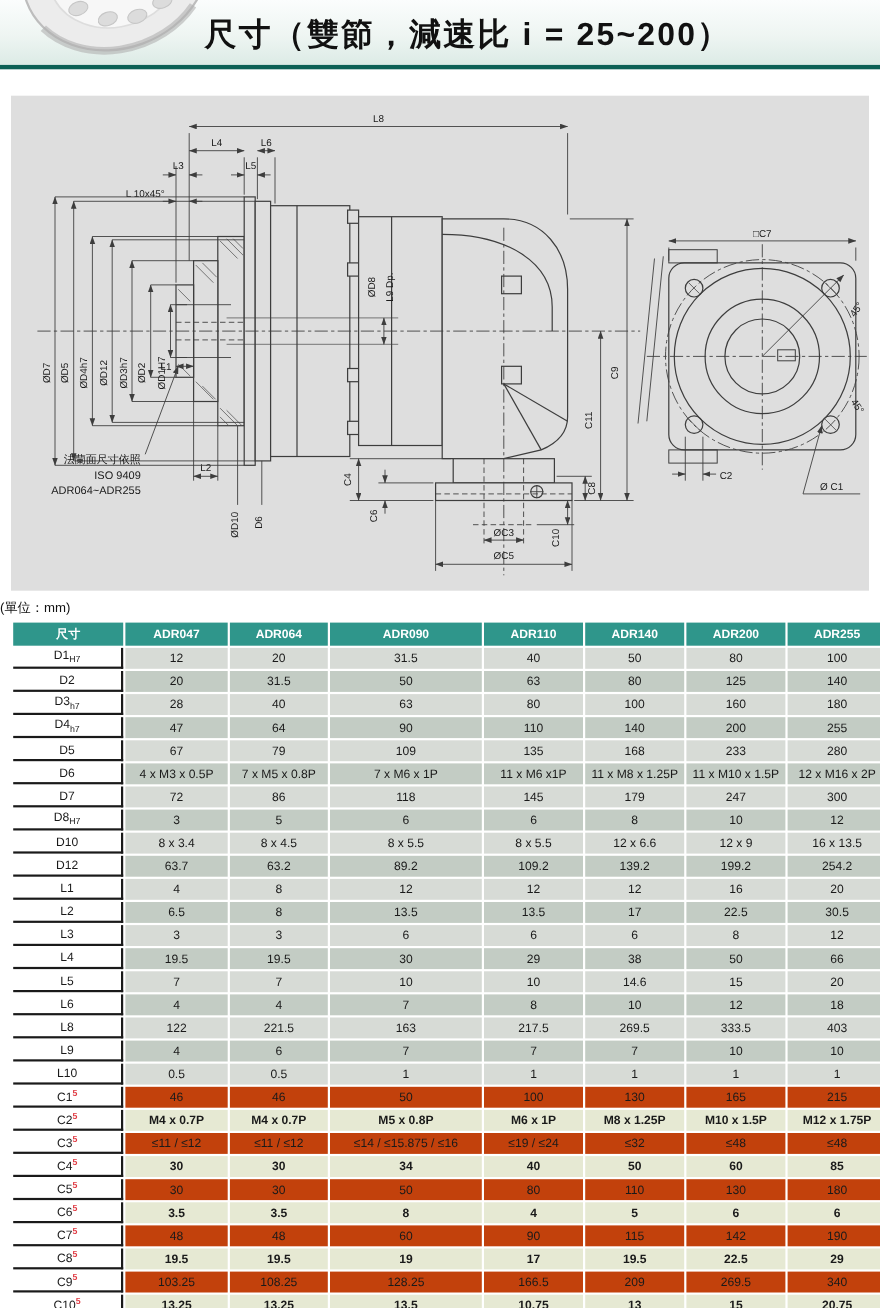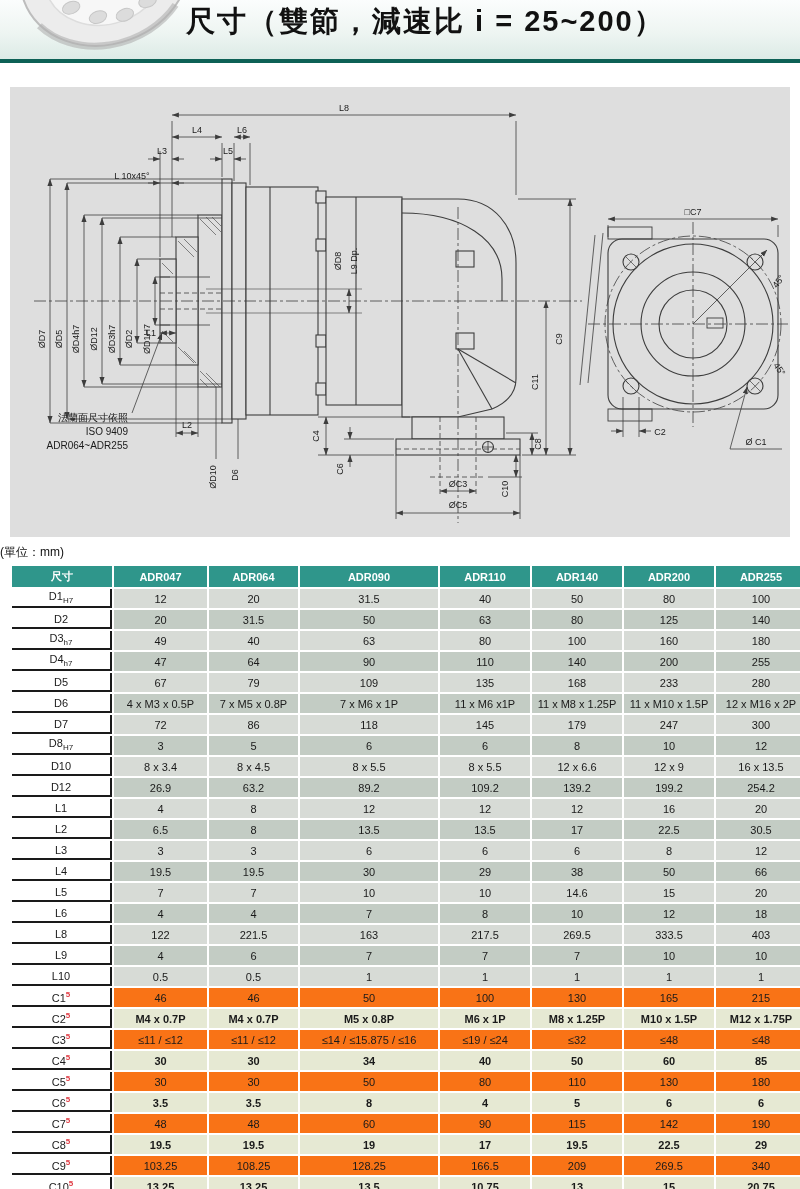--- a/index.html
+++ b/index.html
@@ -1,38 +1,38 @@
 <!DOCTYPE html>
 <html><head>
 <meta charset="utf-8">
 <style>
   html,body{margin:0;padding:0;background:#fff;}
   body{width:800px;height:1189px;overflow:hidden;font-family:"Liberation Sans","DejaVu Sans",sans-serif;position:relative;}
   
   .page-header{position:relative;height:59px;border-bottom:4px solid #0d6156;
     background:linear-gradient(180deg,#fbfdfd 0%,#eef5f2 55%,#dcebe6 100%);overflow:hidden;}
-  .page-title{position:absolute;left:186px;top:2px;font-size:29px;font-weight:800;
+  .page-title{position:absolute;left:186px;top:12px;font-size:29px;font-weight:800;
     letter-spacing:2px;color:#111;white-space:nowrap;}
   .photo{position:absolute;left:0;top:0;}
   
   .gap{height:24px;}
   .drawing-panel{margin:0 10px;width:780px;height:450px;background:#dedede;}
   svg text{font-family:"Liberation Sans","DejaVu Sans",sans-serif;}
   .dl{font-size:9px;fill:#1a1a1a;text-anchor:middle;}
   .dn{font-size:10px;fill:#1a1a1a;}
   
   .unit-note{width:790px;text-align:left;font-size:12px;color:#111;padding:7px 10px 3px 0;box-sizing:border-box;}
   table.dims{width:780px;margin:0 10px;border-collapse:separate;border-spacing:2px;table-layout:fixed;}
   table.dims th{background:#2f968b;color:#fff;font-size:11px;font-weight:bold;height:21px;padding:0;white-space:nowrap;overflow:hidden;}
   table.dims td{font-size:11px;color:#1a1a1a;text-align:center;height:17px;padding:0 1px;white-space:nowrap;overflow:hidden;}
   td.lab{background:#fff;border-bottom:2px solid #1a1a1a;border-right:2px solid #1a1a1a;font-size:12px;margin-top:40px;}
   td.lab sub{font-size:8px;}
   td.lab sup.r{color:#e03a42;font-size:8px;font-weight:bold;}
   .g0{background:#d7dbd6;}.g1{background:#c3ccc4;}
-  .c0{background:#f97316;}.c1{background:#e6e9d3;font-weight:bold;}
+  .c0{background:#c2410c;}.c1{background:#e6e9d3;font-weight:bold;}
 </style>
 </head>
 <body>
 
 <div class="page-header">
   <svg class="photo" width="190" height="59" viewBox="0 0 190 59">
     <g transform="translate(105,-28) rotate(-20)">
       <ellipse rx="86" ry="72" fill="#ececec" stroke="#bdbdbd" stroke-width="2"></ellipse>
       <path d="M-80,28 A86,72 0 0 0 55,55" fill="none" stroke="#b0b0b0" stroke-width="7" opacity="0.6"></path>
       <ellipse rx="62" ry="52" fill="#f7f7f7" stroke="#dddddd" stroke-width="1.5"></ellipse>
@@ -314,21 +314,21 @@
         <td class="val g1">20</td>
         <td class="val g1">31.5</td>
         <td class="val g1">50</td>
         <td class="val g1">63</td>
         <td class="val g1">80</td>
         <td class="val g1">125</td>
         <td class="val g1">140</td>
       </tr>
       <tr>
         <td class="lab"><span>D3</span><sub>h7</sub></td>
-        <td class="val g0">49</td>
+        <td class="val g0">28</td>
         <td class="val g0">40</td>
         <td class="val g0">63</td>
         <td class="val g0">80</td>
         <td class="val g0">100</td>
         <td class="val g0">160</td>
         <td class="val g0">180</td>
       </tr>
       <tr>
         <td class="lab"><span>D4</span><sub>h7</sub></td>
         <td class="val g1">47</td>
@@ -384,21 +384,21 @@
         <td class="val g0">8 x 3.4</td>
         <td class="val g0">8 x 4.5</td>
         <td class="val g0">8 x 5.5</td>
         <td class="val g0">8 x 5.5</td>
         <td class="val g0">12 x 6.6</td>
         <td class="val g0">12 x 9</td>
         <td class="val g0">16 x 13.5</td>
       </tr>
       <tr>
         <td class="lab"><span>D12</span></td>
-        <td class="val g1">26.9</td>
+        <td class="val g1">63.7</td>
         <td class="val g1">63.2</td>
         <td class="val g1">89.2</td>
         <td class="val g1">109.2</td>
         <td class="val g1">139.2</td>
         <td class="val g1">199.2</td>
         <td class="val g1">254.2</td>
       </tr>
       <tr>
         <td class="lab"><span>L1</span></td>
         <td class="val g0">4</td>

